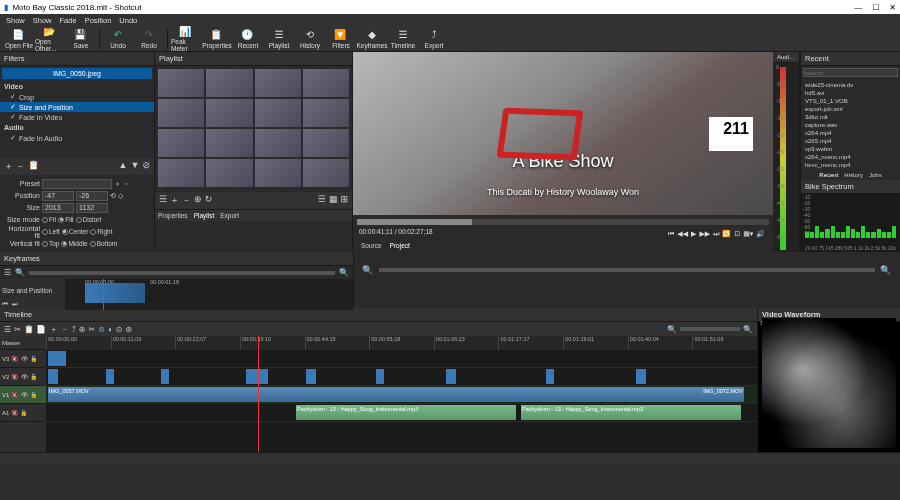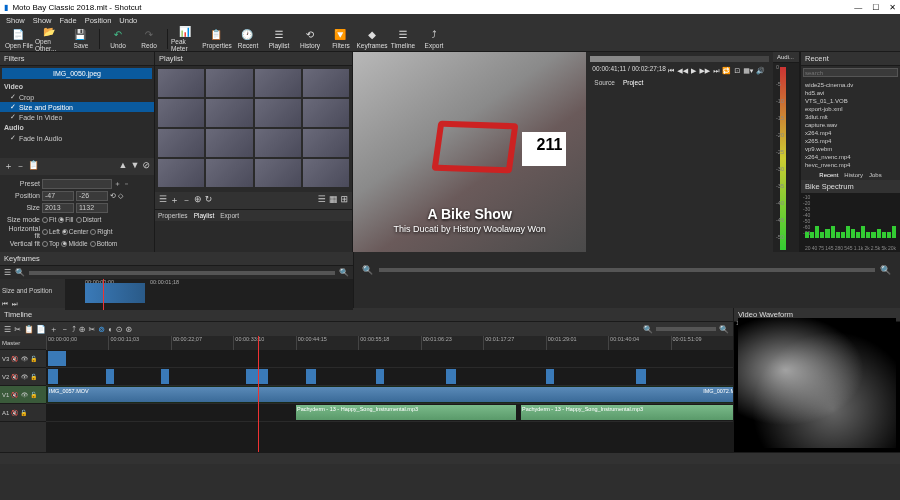--- a/index.html
+++ b/index.html
@@ -26,26 +26,26 @@
 .fform input[type=text] { background: #3a3a3a; border: 1px solid #555; color: #ccc; font-size: 7px; width: 32px; height: 10px; padding: 0 2px; }
 .fform .rlab { font-size: 6.5px; display: flex; align-items: center; gap: 1px; }
 .fform .rb { width:6px; height:6px; border:1px solid #888; border-radius:50%; display:inline-block;}
 .fform .rb.on::after{content:"";display:block;width:3px;height:3px;background:#ccc;border-radius:50%;margin:0.5px;}
 .playlist { width: 198px; background: #2a2a2a; border-right: 1px solid #1a1a1a; display: flex; flex-direction: column; }
 .pl-grid { display: grid; grid-template-columns: repeat(4, 1fr); gap: 2px; padding: 3px; overflow: hidden; }
 .thumb { background: #555; height: 28px; position: relative; display: flex; align-items: flex-end; }
 .thumb .tlabel { background: rgba(0,0,0,.7); font-size: 5.5px; padding: 1px; width: 100%; color: #ddd; text-align: center; white-space: nowrap; overflow: hidden; }
 .thumb .img { flex:1; background: linear-gradient(135deg,#6a6a7a,#4a4a5a); position:absolute; inset:0;}
 .pl-bot { background: #323232; padding: 2px 3px; display: flex; gap: 6px; font-size: 6.5px; border-top:1px solid #1a1a1a;}
-.preview { flex: 1; background: #6d28d9; display: flex; flex-direction: row; position: relative; }
+.preview { flex: 1; background: #6d28d9; display: flex; flex-direction: column; position: relative; }
 .preview-img { flex: 1; background: linear-gradient(145deg,#b8b8b8 0%,#8a8a8a 40%,#6a5a5a 60%,#4a4a4a 100%); position: relative; display: flex; flex-direction: column; justify-content: flex-end; align-items: center; padding-bottom: 18px;}
 .preview-img::before{content:"";position:absolute;right:20px;top:40%;width:44px;height:34px;background:#fff;}
 .preview-img .num{position:absolute;right:24px;top:42%;font-size:16px;font-weight:bold;color:#000;}
 .preview-img .frame{position:absolute;left:35%;top:35%;width:80px;height:50px;border:6px solid #c22;border-radius:4px;transform:skew(-8deg,2deg);}
-.ptitle { color: #fff; font-size: 14px; font-weight: 700; text-shadow: 0 1px 3px #000; margin-bottom:2px;}
+.ptitle { color: #fff; font-size: 18px; font-weight: 400; text-shadow: 0 1px 3px #000; margin-bottom:15px;}
 .psub { color: #fff; font-size: 9px; text-shadow: 0 1px 3px #000; }
 .pctrl { background: #2a2a2a; padding: 2px 4px; }
 .ptime { font-size: 6.5px; color: #ddd; display:flex; justify-content:space-between; padding:1px 2px;}
 .pbuttons { display: flex; gap: 3px; justify-content: center; padding: 2px; font-size: 7px; align-items:center;}
 .ptabs { display: flex; gap: 8px; font-size: 6.5px; padding: 1px 4px; }
 .side-right { width: 100px; background: #2a2a2a; display: flex; flex-direction: column; border-left: 1px solid #1a1a1a; }
 .recent-panel{flex:1;padding:2px;font-size:6px;overflow:hidden;}
 .recent-panel .ritem{padding:1px 2px;white-space:nowrap;overflow:hidden;}
 .recent-tabs{display:flex;gap:6px;font-size:6px;padding:2px;justify-content:center;}
 .spectrum { height: 58px; background: #1a1a1a; position: relative; }
@@ -71,21 +71,21 @@
 .tl-head { height: 18px; border-bottom: 1px solid #1a1a1a; padding: 2px; font-size: 6px; display: flex; align-items: center; gap: 2px; }
 .tl-head.master{height:14px;}
 .tl-tracks { flex: 1; background: #1a1a1a; position: relative; overflow: hidden; }
 .tl-ruler { height: 14px; background: #262626; display: flex; font-size: 5.5px; color: #aaa; }
 .tl-ruler span { flex: 1; border-left: 1px solid #444; padding-left: 1px; }
 .track { height: 18px; border-bottom: 1px solid #2a2a2a; position: relative; }
 .clip { position: absolute; top: 1px; bottom: 1px; background: #3a7ab8; font-size: 5.5px; color: #fff; padding: 1px; overflow: hidden; white-space:nowrap;}
 .clip.vid { background: linear-gradient(#5a8ab8,#3a6a98); }
 .clip.aud { background: linear-gradient(#7aba8a,#5a9a6a); }
 .playhead { position: absolute; top: 0; bottom: 0; width: 1px; background: #e33; left: 212px; z-index: 5; }
-.waveform { width: 166px; background: #000; position: relative; }
+.waveform { width: 142px; background: #000; position: relative; font-weight: bold; }
 .waveform .wv{position:absolute;inset:10px 4px 4px;background:radial-gradient(ellipse at 30% 40%,rgba(255,255,255,.6),transparent 50%),radial-gradient(ellipse at 60% 70%,rgba(255,255,255,.4),transparent 60%),#000;}
 .waveform .wscale{position:absolute;left:2px;top:0;font-size:5.5px;color:#888;}
 .statusbar { height: 12px; background: #323232; border-top: 1px solid #1a1a1a; }
 .ic-btn{cursor:default;}
 .bot-expand{height:36px;background:#2a2a2a;display:flex;}
 .bot-expand .slider-area{flex:1;display:flex;align-items:center;padding:0 8px;}
 .bot-expand .slider-area .magn{font-size:9px;}
 .audi-side{width:27px;background:#222;position:relative;border-right:1px solid #1a1a1a;}
 .audi-side .lv{position:absolute;left:3px;font-size:5.5px;color:#888;}
 .audi-side .bar{position:absolute;bottom:2px;left:7px;width:6px;background:linear-gradient(to top,#3c3,#cc3,#c33);top:15px;}

